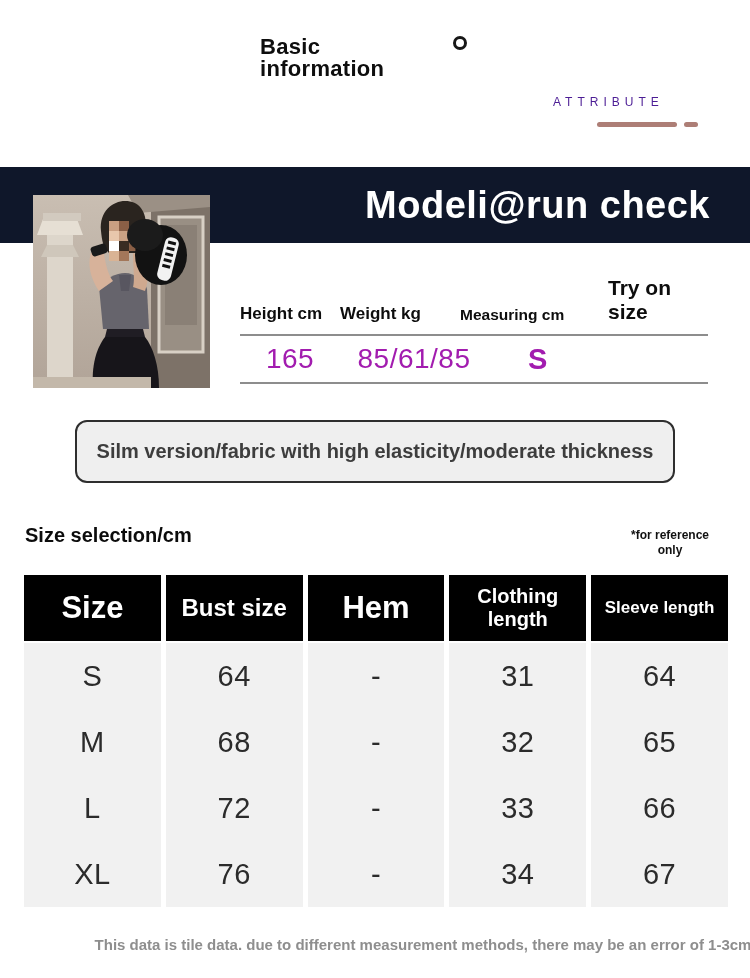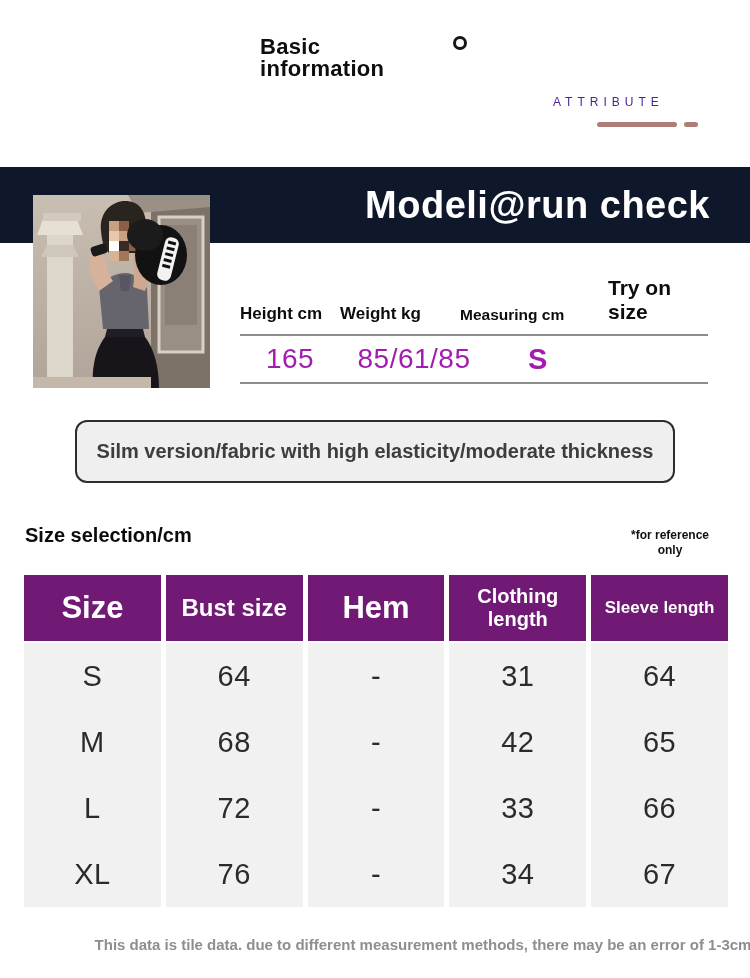--- a/index.html
+++ b/index.html
@@ -45,21 +45,21 @@
               font-size:20px;font-weight:bold;color:#3d3d3d;}
 
   
   .size-heading{position:absolute;left:25px;top:524px;font-size:20px;font-weight:bold;color:#0c0c0c;}
   .ref-note{position:absolute;left:620px;top:528px;width:100px;text-align:center;
             font-size:12px;font-weight:bold;color:#111;line-height:1.25;}
 
   
   .size-table{position:absolute;left:24px;top:575px;width:704px;}
   .st-head{display:grid;grid-template-columns:repeat(5,1fr);column-gap:5px;}
-  .st-head .cell{height:66px;background:#701a75;color:#fff;font-weight:bold;
+  .st-head .cell{height:66px;background:#000000;color:#fff;font-weight:bold;
                  display:flex;align-items:center;justify-content:center;text-align:center;}
   .st-head .c0{font-size:31px;}
   .st-head .c1{font-size:24px;}
   .st-head .c2{font-size:31px;}
   .st-head .c3{font-size:20px;}
   .st-head .c4{font-size:17px;}
   .st-body{display:grid;grid-template-columns:repeat(5,1fr);column-gap:5px;row-gap:0;margin-top:2px;}
   .st-body .cell{height:66px;background:#f1f1f1;display:flex;align-items:center;justify-content:center;
                  font-size:29px;font-weight:300;color:#2b2b2b;letter-spacing:.5px;}
 
@@ -182,21 +182,21 @@
     </div>
     <div class="st-body">
       <div class="cell">S</div>
       <div class="cell">64</div>
       <div class="cell">-</div>
       <div class="cell">31</div>
       <div class="cell">64</div>
       <div class="cell">M</div>
       <div class="cell">68</div>
       <div class="cell">-</div>
-      <div class="cell">42</div>
+      <div class="cell">32</div>
       <div class="cell">65</div>
       <div class="cell">L</div>
       <div class="cell">72</div>
       <div class="cell">-</div>
       <div class="cell">33</div>
       <div class="cell">66</div>
       <div class="cell">XL</div>
       <div class="cell">76</div>
       <div class="cell">-</div>
       <div class="cell">34</div>

